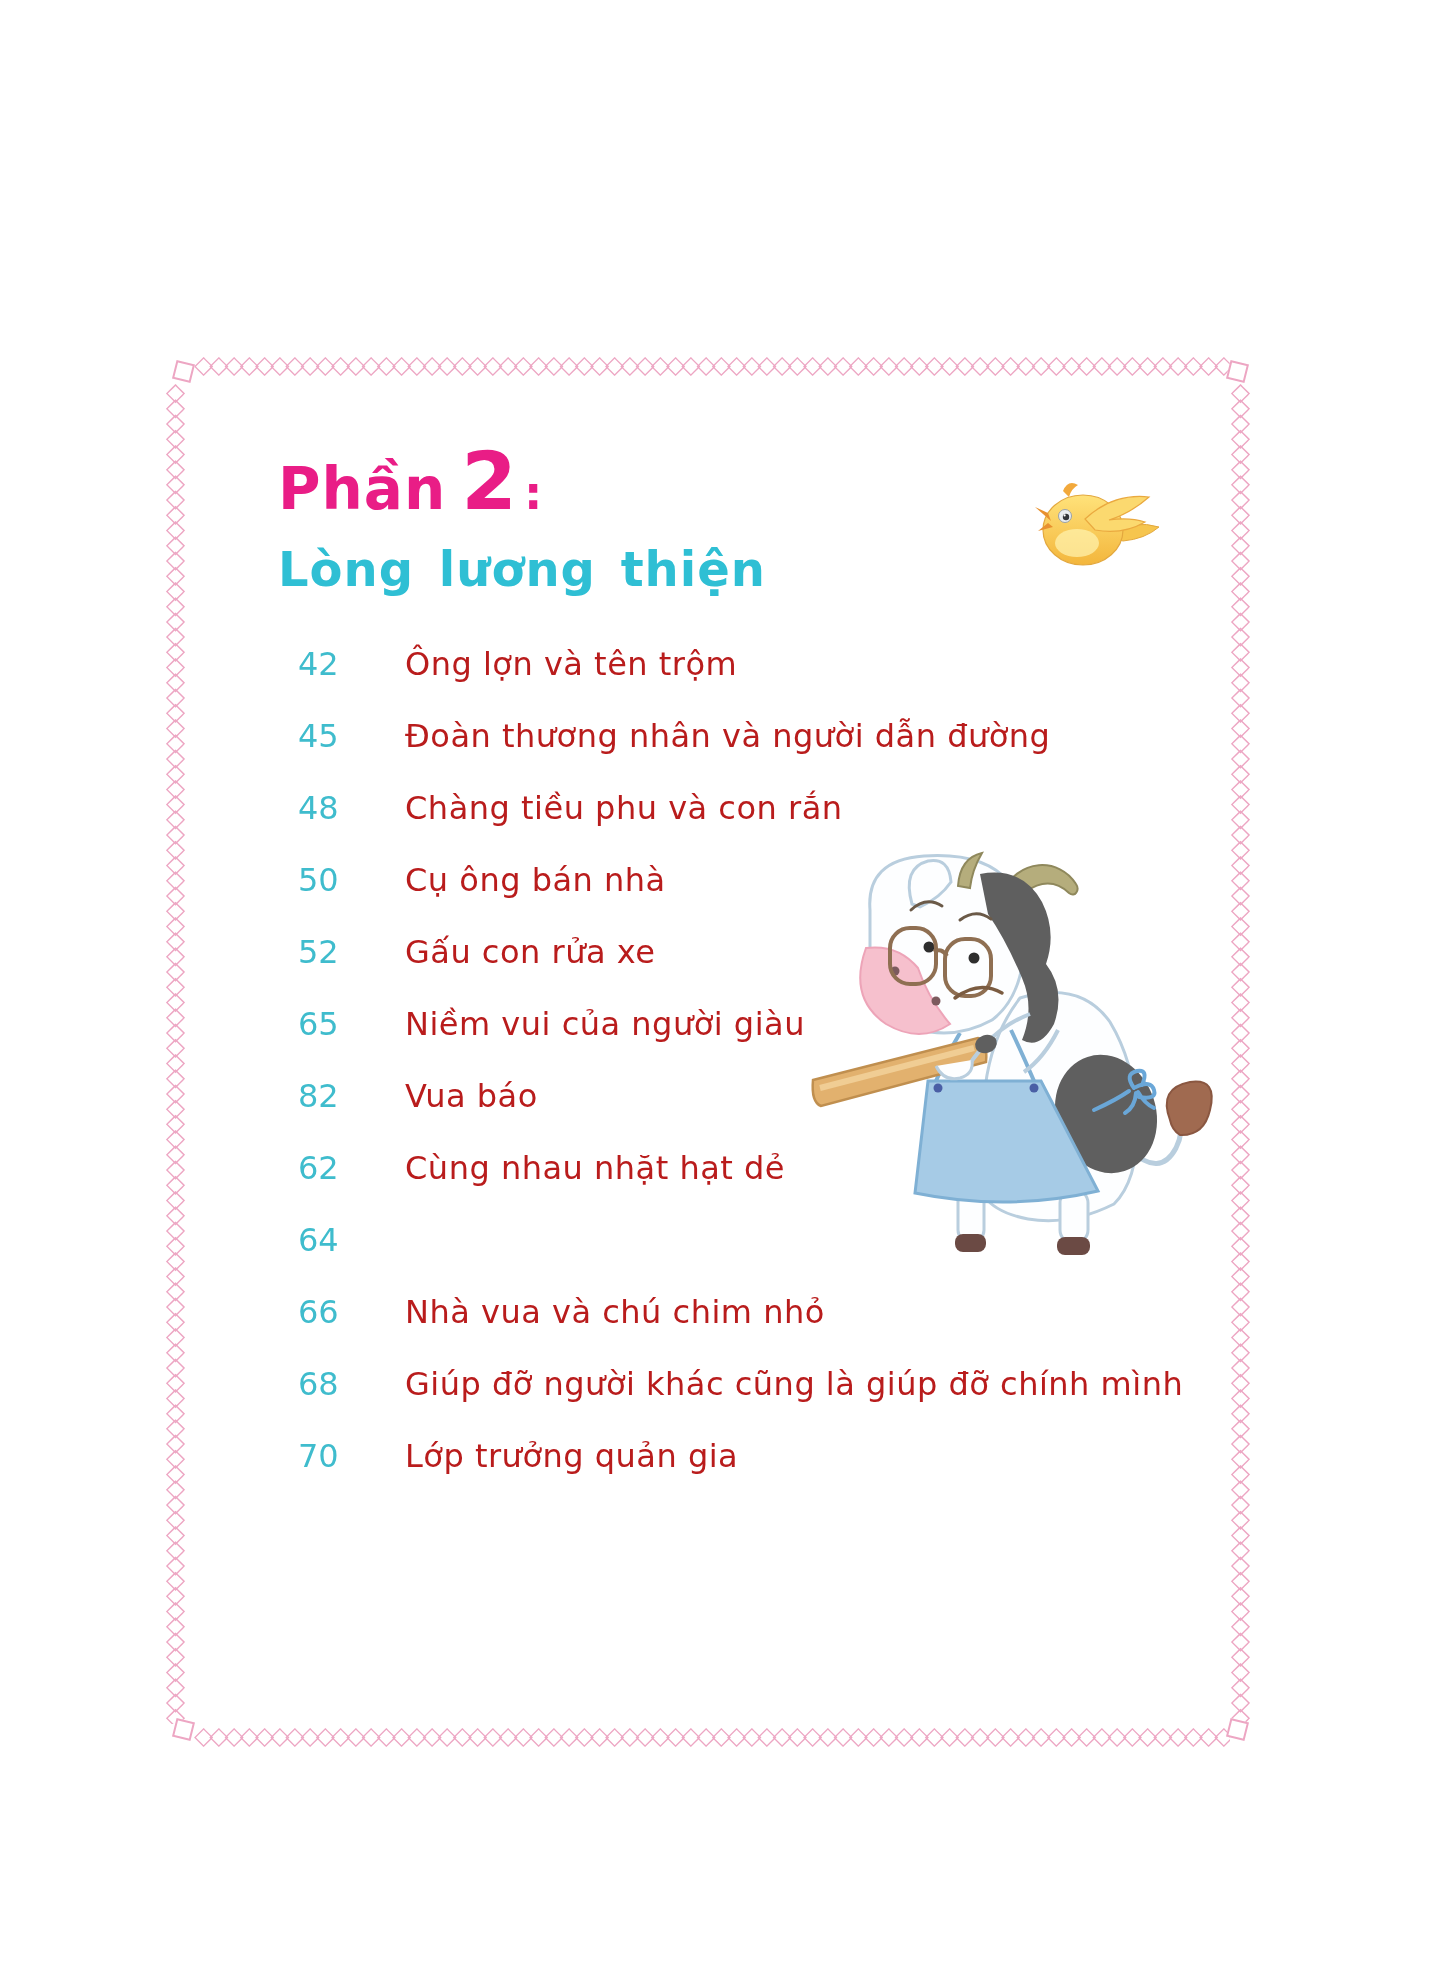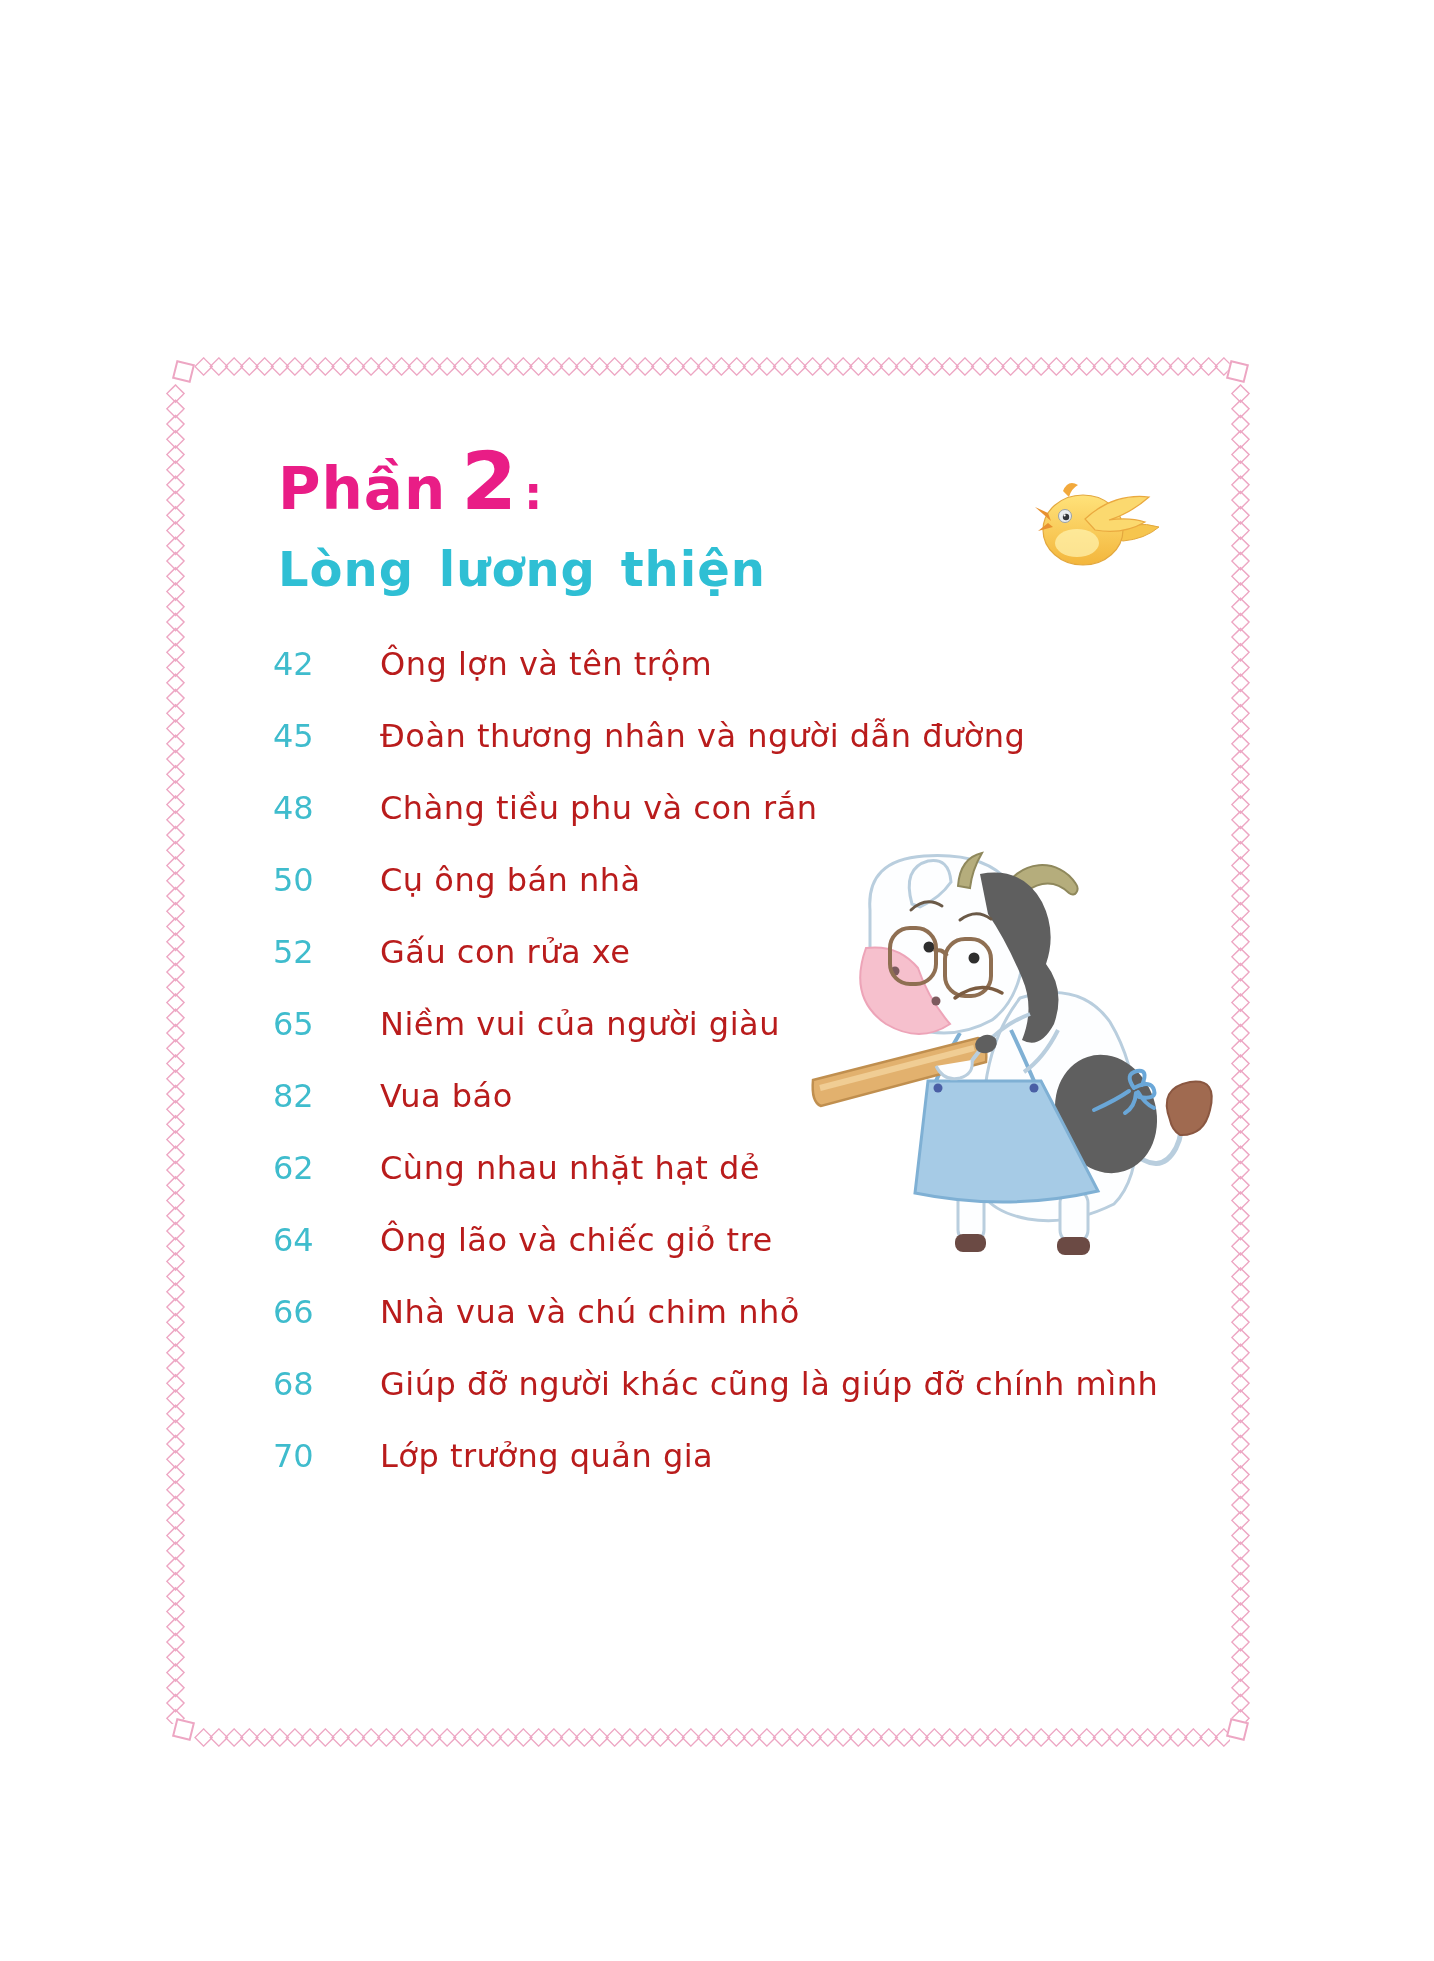--- a/index.html
+++ b/index.html
@@ -32,21 +32,21 @@
   .part-label{font-size:58px;letter-spacing:1px;}
   .part-number{font-size:80px;}
   .part-colon{font-size:46px;margin-left:-8px;}
   .h2{
     margin-top:20px;font-size:48px;font-weight:bold;color:#2fbfd4;
     letter-spacing:1px;word-spacing:7px;line-height:1.15;
   }
 
   
   .toc{position:absolute;left:273px;top:628px;margin:0;padding:0;list-style:none;}
-  .toc li{height:72px;display:flex;align-items:center;}
+  .toc li{height:72px;display:flex;align-items:center;margin-left:25px;}
   .toc .num{width:107px;font-size:32px;color:#3fbccd;flex:none;}
   .toc .title{font-size:32px;color:#b91c1c;letter-spacing:.5px;white-space:nowrap;}
 
   
   .bird{position:absolute;left:1035px;top:476px;width:130px;height:102px;}
   .cow{position:absolute;left:808px;top:848px;width:424px;height:412px;}
 </style>
 </head>
 <body>
 
@@ -168,21 +168,20 @@
     <li>
         <span class="num">82</span>
         <span class="title">Vua báo</span>
       </li>
     <li>
         <span class="num">62</span>
         <span class="title">Cùng nhau nhặt hạt dẻ</span>
       </li>
     <li>
         <span class="num">64</span>
-        <span class="title">Ông lão và chiếc giỏ tre</span>
       </li>
     <li>
         <span class="num">66</span>
         <span class="title">Nhà vua và chú chim nhỏ</span>
       </li>
     <li>
         <span class="num">68</span>
         <span class="title">Giúp đỡ người khác cũng là giúp đỡ chính mình</span>
       </li>
     <li>

